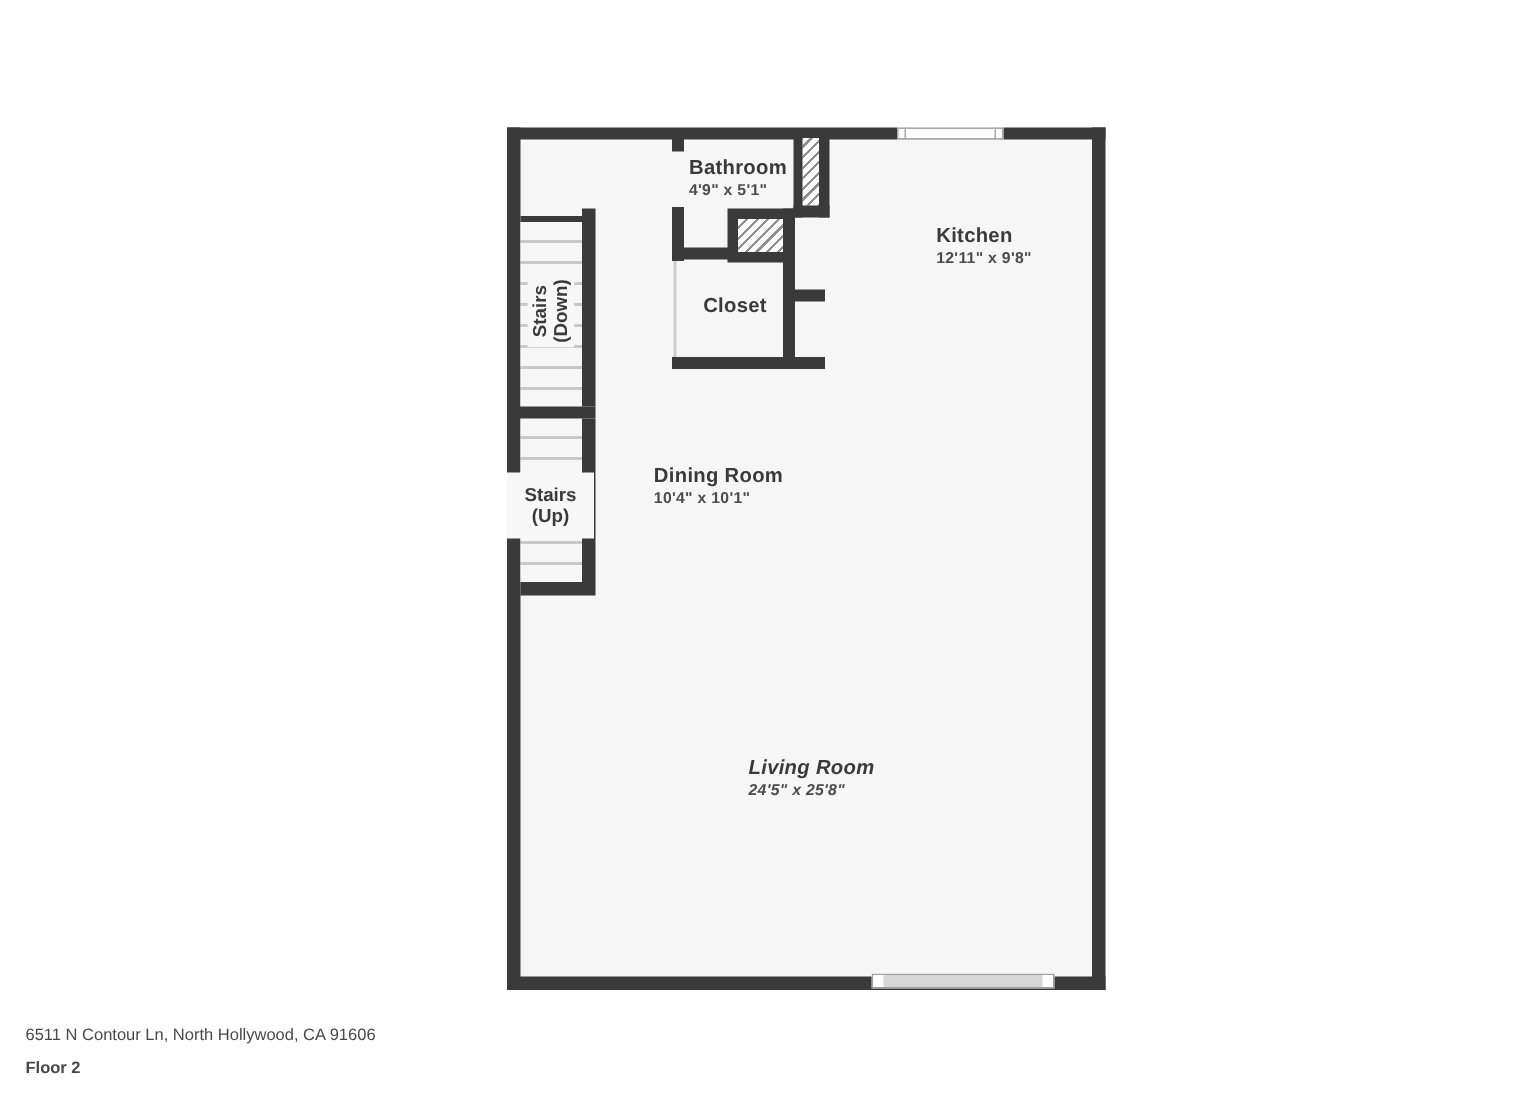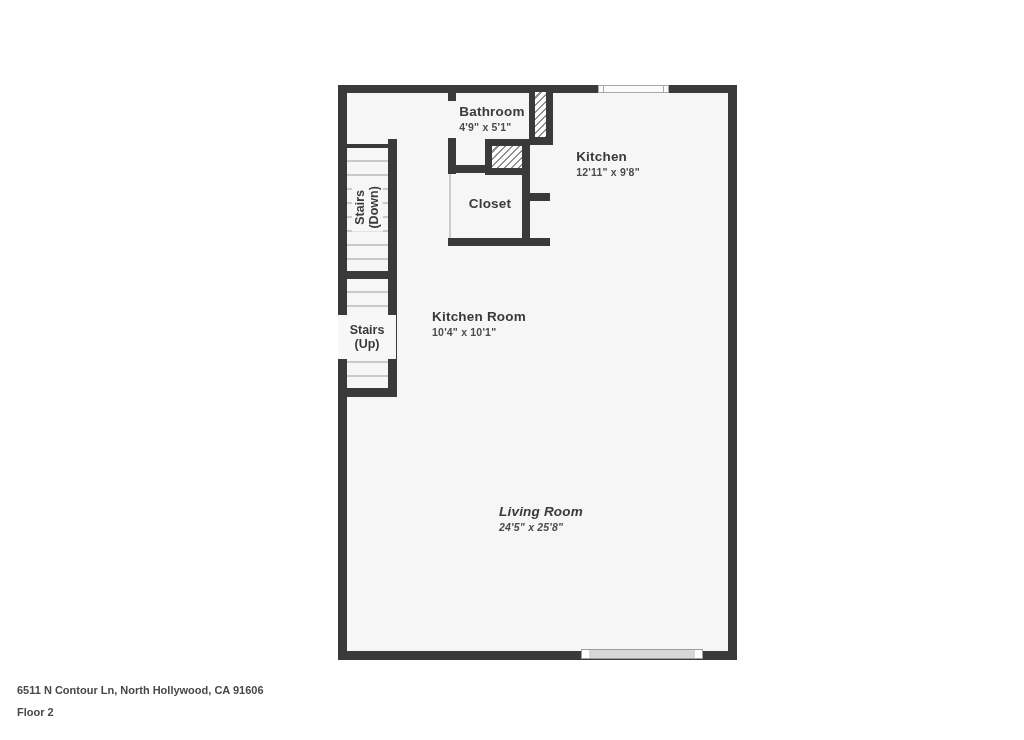--- a/index.html
+++ b/index.html
@@ -69,21 +69,21 @@
   }
   .window-bottom .endcap{position:absolute;top:1px;width:7px;height:8px;background:#ffffff;}
   
   .room-label{
     position:absolute;transform:translateX(-50%);
     text-align:left;white-space:nowrap;
   }
   .room-name{font-weight:700;font-size:13.5px;color:#3a3a3a;letter-spacing:.2px;}
   .room-dims{font-weight:700;font-size:10.5px;color:#4b4b4b;margin-top:2px;letter-spacing:.2px;}
   
-  .addr{position:absolute;left:17px;top:684px;font-weight:700;font-size:11px;color:#484848;}
+  .addr{position:absolute;left:17px;top:684px;font-weight:400;font-size:11px;color:#484848;}
   .floor-label{position:absolute;left:17px;top:706px;font-weight:700;font-size:11px;color:#484848;}
   .disclaimer{
     position:absolute;left:537px;top:710px;transform:translateX(-50%);
     font-weight:700;font-size:7.5px;color:#575757;white-space:nowrap;
   }
 </style>
 </head>
 <body>
 
 <div class="canvas">
@@ -132,29 +132,29 @@
 
   <div class="wall" style="left:522px;top:139px;width:8px;height:107px;"></div>
   <div class="wall" style="left:448px;top:238px;width:102px;height:8px;"></div>
   <div class="thinline" style="left:449px;top:174px;width:2px;height:64px;"></div>
   <div class="wall" style="left:530px;top:193px;width:20px;height:8px;"></div>
 
   <div class="room-label" style="left:492px;top:104px;">
     <div class="room-name">Bathroom</div>
     <div class="room-dims">4'9" x 5'1"</div>
   </div>
-  <div class="room-label" style="left:608px;top:149px;">
+  <div class="room-label" style="left:656px;top:149px;">
     <div class="room-name">Kitchen</div>
     <div class="room-dims">12'11" x 9'8"</div>
   </div>
   <div class="room-label" style="left:490px;top:196px;">
     <div class="room-name">Closet</div>
   </div>
   <div class="room-label" style="left:479px;top:309px;">
-    <div class="room-name">Kitchen Room</div>
+    <div class="room-name">Dining Room</div>
     <div class="room-dims">10'4" x 10'1"</div>
   </div>
   <div class="room-label" style="left:541px;top:504px;font-style:italic;">
     <div class="room-name">Living Room</div>
     <div class="room-dims">24'5" x 25'8"</div>
   </div>
 
   <div class="addr">6511 N Contour Ln, North Hollywood, CA 91606</div>
   <div class="floor-label">Floor 2</div>
 

